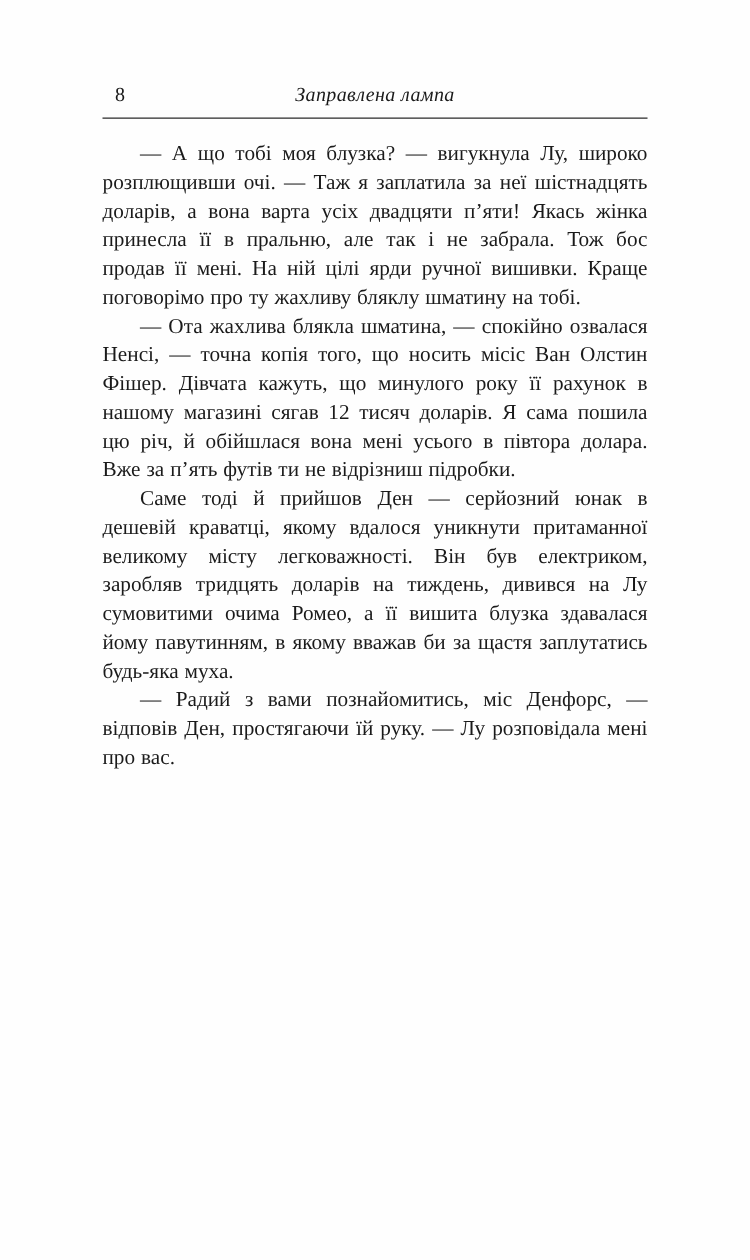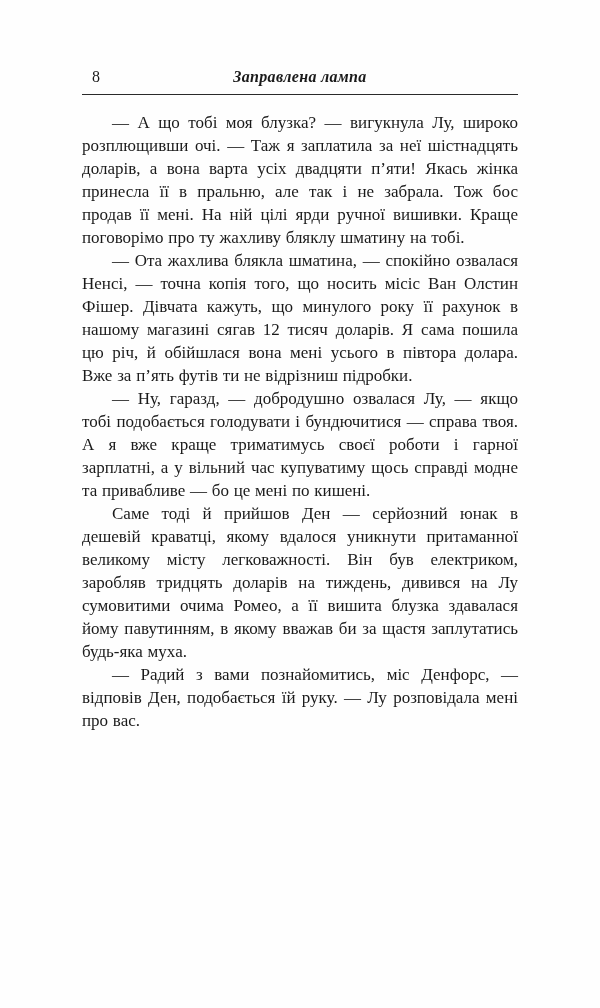--- a/index.html
+++ b/index.html
@@ -33,21 +33,20 @@
     letter-spacing: 0.5px;
   }
   .running-title {
     position: absolute;
     left: 0;
     right: 0;
     top: 0;
     text-align: center;
     font-style: italic;
     letter-spacing: 0.3px;
-    font-weight: bold;
   }
   .header-rule {
     border: none;
     border-top: 1px solid #2a2a2a;
     margin: 6px 0 0 0;
     width: 100%;
   }
   .page-body {
     margin-top: 16px;
     font-size: 17px;
@@ -69,18 +68,17 @@
   <header class="page-header">
     <span class="page-number">8</span>
     <span class="running-title">Заправлена лампа</span>
   </header>
 
   <hr class="header-rule">
 
   <main class="page-body">
     <p>— А що тобі моя блузка? — вигукнула Лу, широко розплющивши очі. — Таж я заплатила за неї шістнадцять доларів, а вона варта усіх двадцяти п’яти! Якась жінка принесла її в пральню, але так і не забрала. Тож бос продав її мені. На ній цілі ярди ручної вишивки. Краще поговорімо про ту жахливу бляклу шматину на тобі.</p>
     <p>— Ота жахлива блякла шматина, — спокійно озвалася Ненсі, — точна копія того, що носить місіс Ван Олстин Фішер. Дівчата кажуть, що минулого року її рахунок в нашому магазині сягав 12 тисяч доларів. Я сама пошила цю річ, й обійшлася вона мені усього в півтора долара. Вже за п’ять футів ти не відрізниш підробки.</p>
-    <p>— Ну, гаразд, — добродушно озвалася Лу, — якщо тобі подобається голодувати і бундючитися — справа твоя. А я вже краще триматимусь своєї роботи і гарної зарплатні, а у вільний час купуватиму щось справді модне та привабливе — бо це мені по кишені.</p>
     <p>Саме тоді й прийшов Ден — серйозний юнак в дешевій краватці, якому вдалося уникнути притаманної великому місту легковажності. Він був електриком, заробляв тридцять доларів на тиждень, дивився на Лу сумовитими очима Ромео, а її вишита блузка здавалася йому павутинням, в якому вважав би за щастя заплутатись будь-яка муха.</p>
-    <p>— Радий з вами познайомитись, міс Денфорс, — відповів Ден, подобається їй руку. — Лу розповідала мені про вас.</p>
+    <p>— Радий з вами познайомитись, міс Денфорс, — відповів Ден, простягаючи їй руку. — Лу розповідала мені про вас.</p>
   </main>
 
 </div>
 
 </body></html>

